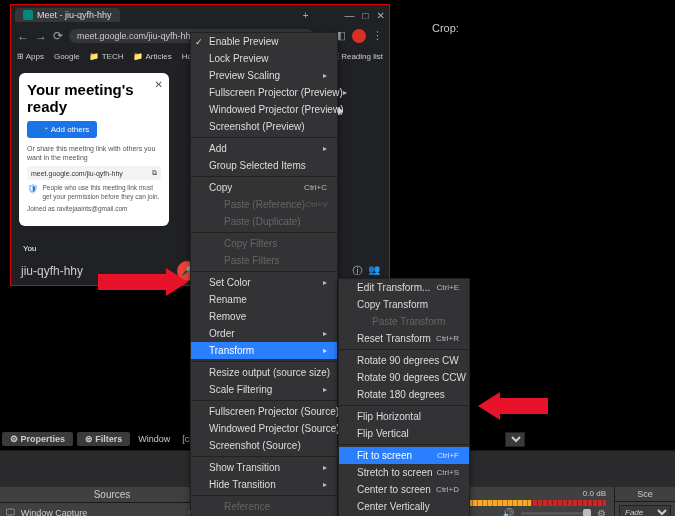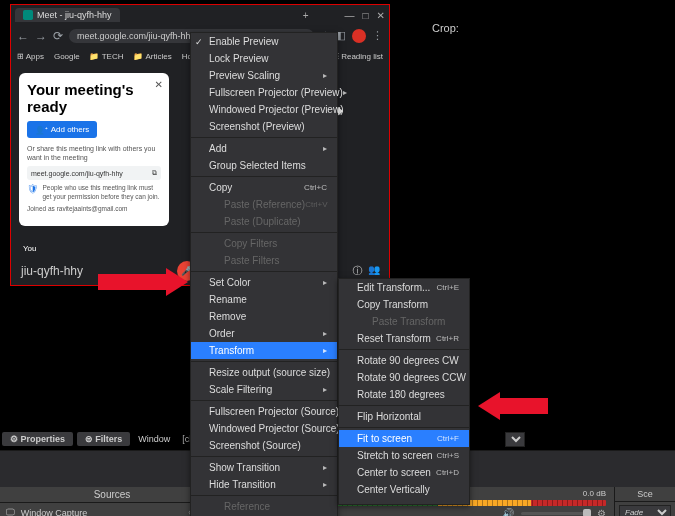--- a/index.html
+++ b/index.html
@@ -291,20 +291,23 @@
     <div class="menu-item">
       <span>Rotate 90 degrees CCW</span>
     </div>
     <div class="menu-item">
       <span>Rotate 180 degrees</span>
     </div>
     <div class="menu-sep"></div>
     <div class="menu-item">
       <span>Flip Horizontal</span>
     </div>
+    <div class="menu-item">
+      <span>Flip Vertical</span>
+    </div>
     <div class="menu-sep"></div>
     <div class="menu-item hover">
       <span>Fit to screen</span>
       <span class="sub">Ctrl+F</span>
     </div>
     <div class="menu-item">
       <span>Stretch to screen</span>
       <span class="sub">Ctrl+S</span>
     </div>
     <div class="menu-item">

